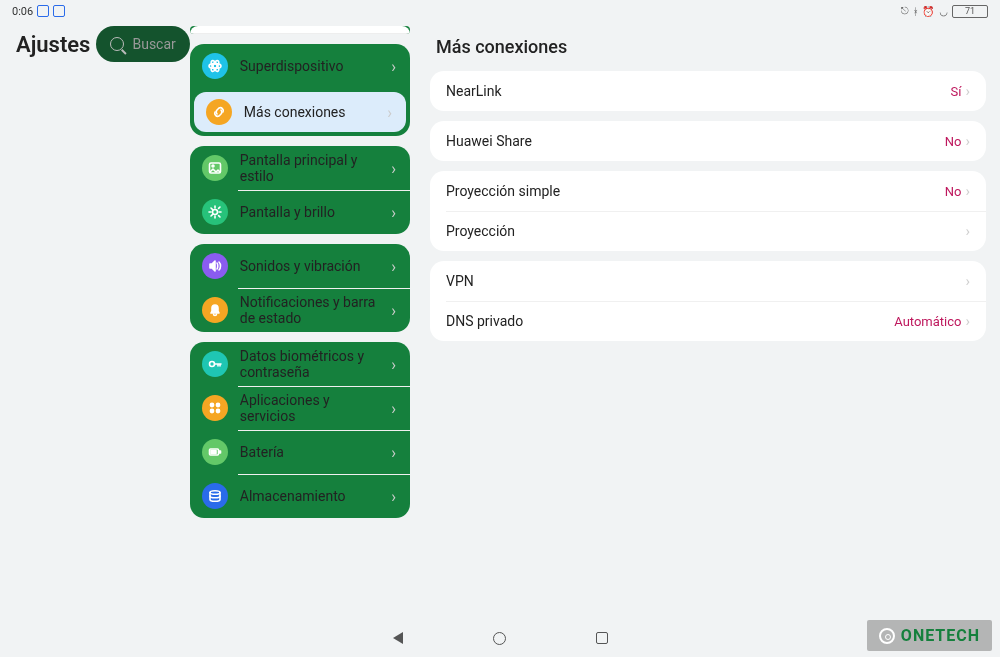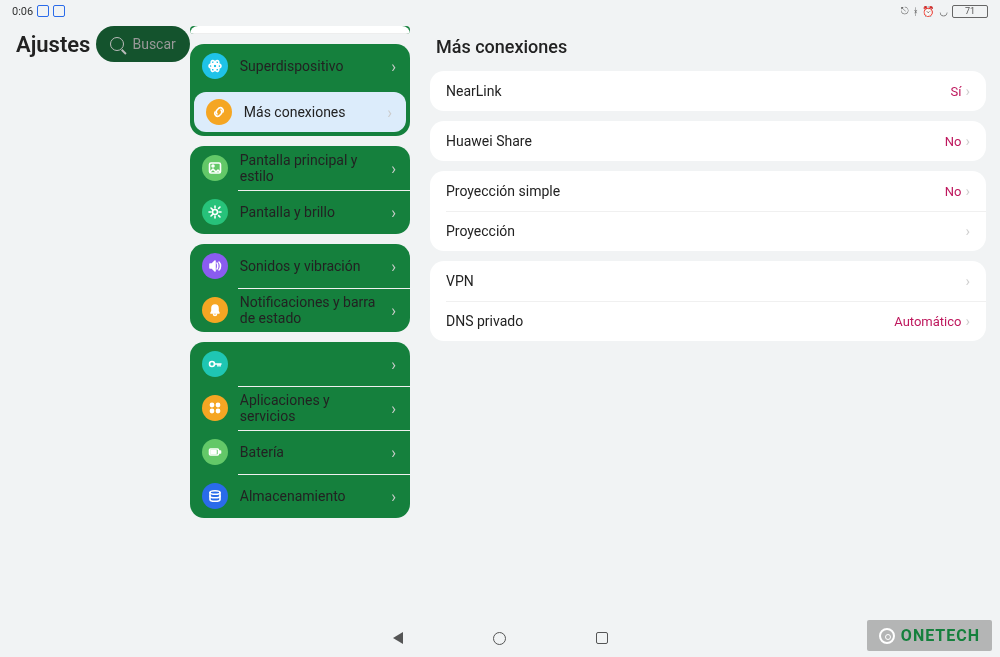--- a/index.html
+++ b/index.html
@@ -213,20 +213,21 @@
           </div>
         </div>
         <div class="card">
           <div class="row">
             <div class="circle-icon c-teal">
               <svg viewBox="0 0 14 14" stroke="#fff" stroke-width="1.6" fill="none" stroke-linecap="round" stroke-linejoin="round">
                 <circle cx="4" cy="7" r="2.5"></circle>
                 <path d="M6.5 7H13M10 7v2M12 7v2"></path>
               </svg>
             </div>
+            <span>Datos biométricos y contraseña</span>
             <span class="chev">›</span>
           </div>
           <div class="row">
             <div class="circle-icon c-amber">
               <svg viewBox="0 0 14 14" stroke="#fff" stroke-width="1.6" fill="none" stroke-linecap="round" stroke-linejoin="round">
                 <circle cx="4" cy="4" r="1.6" fill="#fff"></circle>
                 <circle cx="10" cy="4" r="1.6" fill="#fff"></circle>
                 <circle cx="4" cy="10" r="1.6" fill="#fff"></circle>
                 <circle cx="10" cy="10" r="1.6" fill="#fff"></circle>
               </svg>

